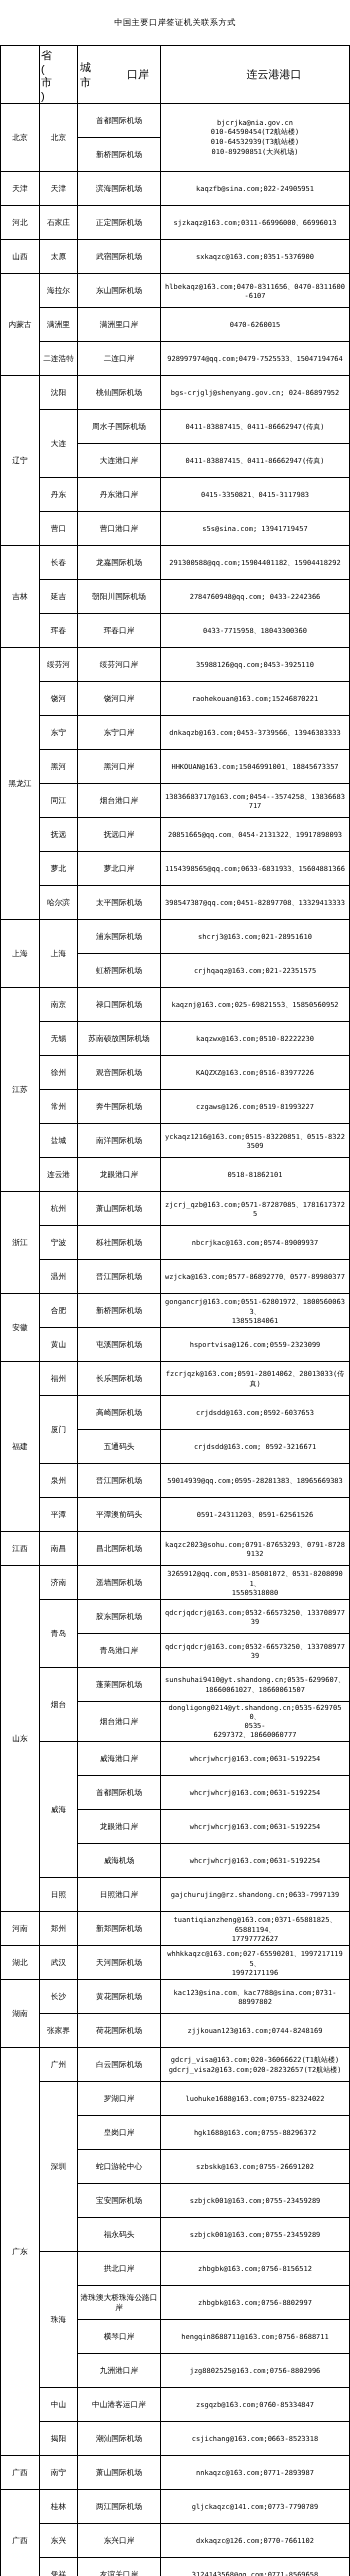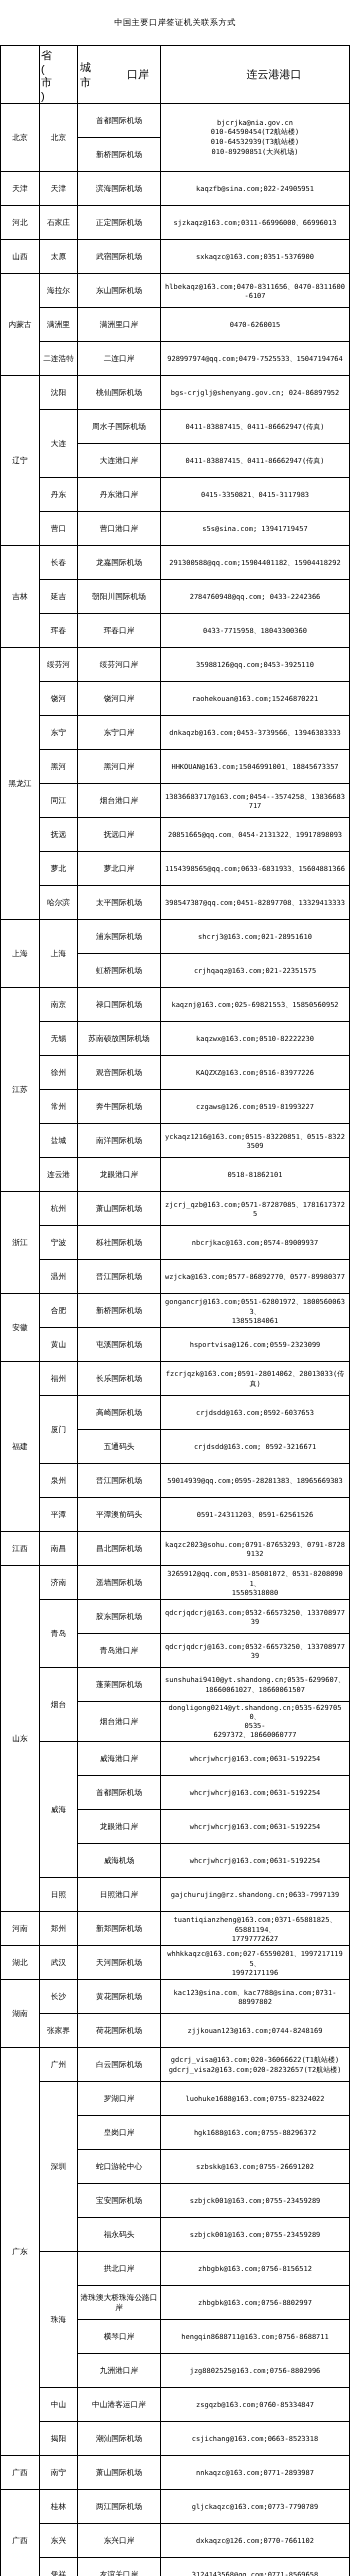--- a/index.html
+++ b/index.html
@@ -406,21 +406,21 @@
         <tr>
           <td class="k-p">广西</td>
           <td class="k-c">南宁</td>
           <td class="k-o">萧山国际机场</td>
           <td class="k-t">nnkaqzc@163.com;0771-2893987</td>
         </tr>
         <tr>
           <td rowspan="3" class="k-p">广西</td>
           <td class="k-c">桂林</td>
           <td class="k-o">两江国际机场</td>
-          <td class="k-t">gljckaqzc@163.com;0773-7790789</td>
+          <td class="k-t">gljckaqzc@141.com;0773-7790789</td>
         </tr>
         <tr>
           <td class="k-c">东兴</td>
           <td class="k-o">东兴口岸</td>
           <td class="k-t">dxkaqzc@126.com;0770-7661102</td>
         </tr>
         <tr>
           <td class="k-c">凭祥</td>
           <td class="k-o">友谊关口岸</td>
           <td class="k-t">3124143568@qq.com;0771-8569658</td>

